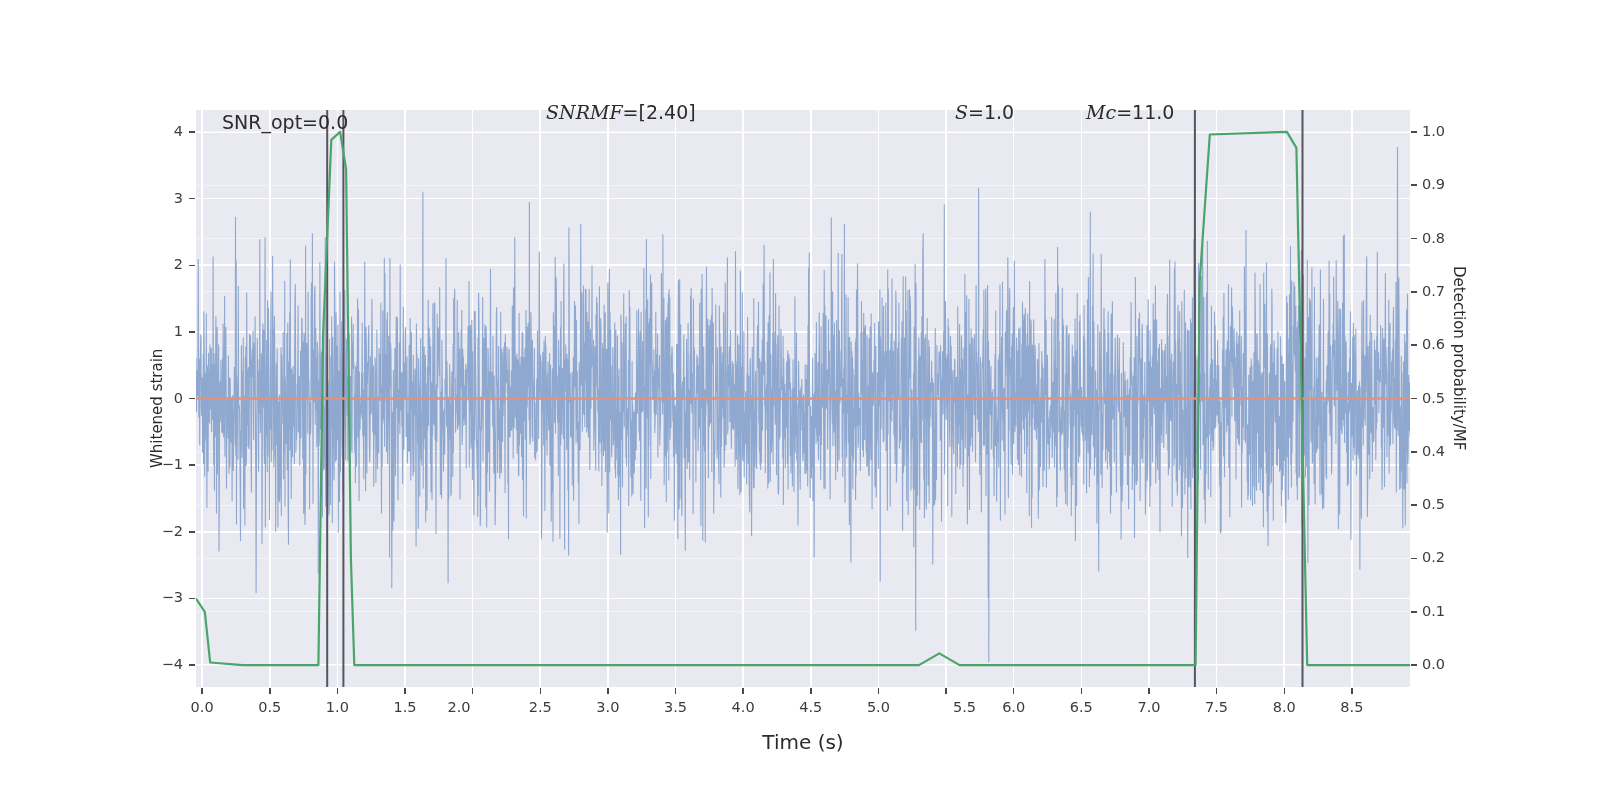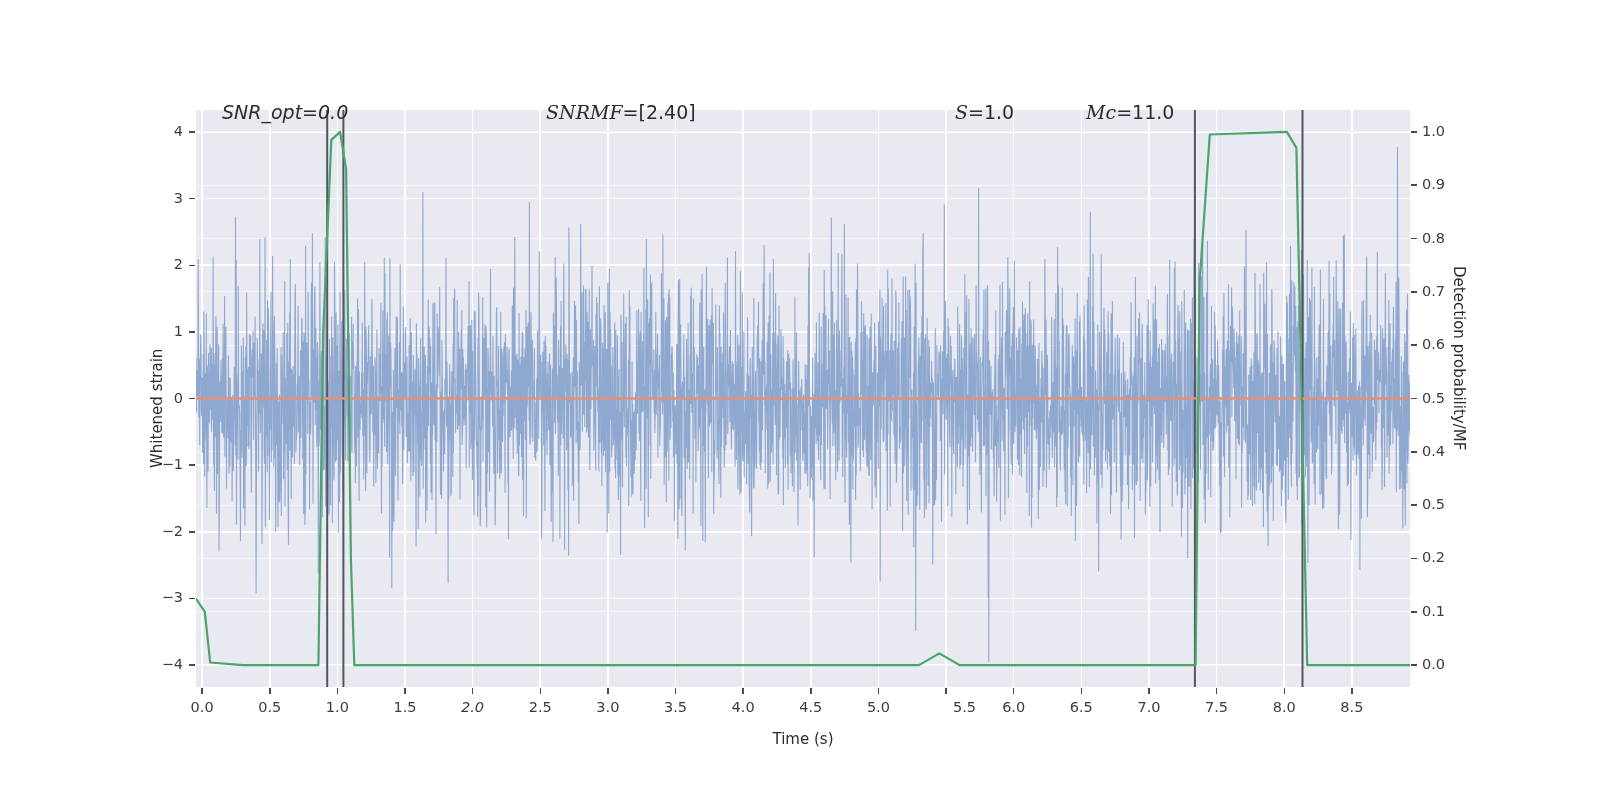--- a/index.html
+++ b/index.html
@@ -40,21 +40,21 @@
   .ylabel-left{
     position:absolute;color:#2b2b2b;font-size:15px;
     transform:rotate(-90deg);transform-origin:left top;white-space:nowrap;
   }
   .ylabel-right{
     position:absolute;color:#2b2b2b;font-size:15px;
     transform:rotate(90deg);transform-origin:left top;white-space:nowrap;
   }
   #xaxis-label{
     position:absolute;left:196px;top:730px;width:1214px;text-align:center;
-    font-size:15px;color:#2b2b2b;
+    font-size:20px;color:#2b2b2b;
   }
 
   
   #legend{
     position:absolute;left:296px;top:636px;width:194px;height:70px;
     background:rgba(255,255,255,0.82);border:1px solid #e2e2ea;
     border-radius:2px;padding:0;box-sizing:border-box;
     display:flex;flex-direction:column;justify-content:center;gap:2px;
   }
   .legend-row{display:flex;align-items:center;height:21px;padding-left:9px;}
@@ -123,21 +123,21 @@
           <path d="M0 288.5H1214" fill="none" stroke="#e0927c" stroke-width="2.4" vector-effect="non-scaling-stroke"></path>
         </svg>
       </div>
     <div class="series" id="series-stats">
         <svg viewBox="0 0 1214 577" preserveAspectRatio="none">
           <path d="M0.0 488.5L8.8 501.8L14.2 552.5L46.7 555.1L122.4 555.1L127.1 224.5L135.3 29.9L144.1 21.9L150.1 59.2L154.9 448.5L158.3 555.1L723.0 555.1L743.3 543.4L763.6 555.1L999.6 555.1L1003.7 171.2L1013.8 24.5L1090.9 21.9L1100.4 37.9L1107.8 395.2L1111.2 555.1L1214.0 555.1" fill="none" stroke="#4ba46a" stroke-width="2.2" stroke-linejoin="round" vector-effect="non-scaling-stroke"></path>
         </svg>
       </div>
   </div>
 
-  <div class="annot" id="annot-snr-opt" style="left:222px;top:101px;font-style:italic;">SNR_opt=0.0</div>
+  <div class="annot" id="annot-snr-opt" style="left:222px;top:111px;">SNR_opt=0.0</div>
 
   <div class="annot" id="annot-snr-mf" style="left:546px;top:101px;">
     <span class="mathit">SNR</span><span class="mathit sub">M</span><span class="mathit">F</span><span class="mathup">=[2.40]</span>
   </div>
 
   <div class="annot" id="annot-s" style="left:955px;top:101px;">
     <span class="mathit">S</span><span class="mathup">=1.0</span>
   </div>
 
   <div class="annot" id="annot-mc" style="left:1086px;top:101px;">
@@ -191,21 +191,21 @@
   <div id="xticks">
       <div class="tick-mark xtick-mark" style="left: 201.387px; top: 688px;"></div>
       <div class="tick-label" style="left: 172.087px; width: 60px; text-align: center; top: 699px;">0.0</div>
       <div class="tick-mark xtick-mark" style="left: 269.019px; top: 688px;"></div>
       <div class="tick-label" style="left: 239.719px; width: 60px; text-align: center; top: 699px;">0.5</div>
       <div class="tick-mark xtick-mark" style="left: 336.652px; top: 688px;"></div>
       <div class="tick-label" style="left: 307.352px; width: 60px; text-align: center; top: 699px;">1.0</div>
       <div class="tick-mark xtick-mark" style="left: 404.284px; top: 688px;"></div>
       <div class="tick-label" style="left: 374.984px; width: 60px; text-align: center; top: 699px;">1.5</div>
       <div class="tick-mark xtick-mark" style="left: 471.916px; top: 688px;"></div>
-      <div class="tick-label" style="left: 461px; width: 60px; text-align: left; top: 699px; font-style: italic;">2.0</div>
+      <div class="tick-label" style="left: 429px; width: 60px; text-align: center; top: 699px;">2.0</div>
       <div class="tick-mark xtick-mark" style="left: 539.548px; top: 688px;"></div>
       <div class="tick-label" style="left: 510.248px; width: 60px; text-align: center; top: 699px;">2.5</div>
       <div class="tick-mark xtick-mark" style="left: 607.181px; top: 688px;"></div>
       <div class="tick-label" style="left: 577.881px; width: 60px; text-align: center; top: 699px;">3.0</div>
       <div class="tick-mark xtick-mark" style="left: 674.813px; top: 688px;"></div>
       <div class="tick-label" style="left: 645.513px; width: 60px; text-align: center; top: 699px;">3.5</div>
       <div class="tick-mark xtick-mark" style="left: 742.445px; top: 688px;"></div>
       <div class="tick-label" style="left: 713.145px; width: 60px; text-align: center; top: 699px;">4.0</div>
       <div class="tick-mark xtick-mark" style="left: 810.078px; top: 688px;"></div>
       <div class="tick-label" style="left: 780.778px; width: 60px; text-align: center; top: 699px;">4.5</div>

